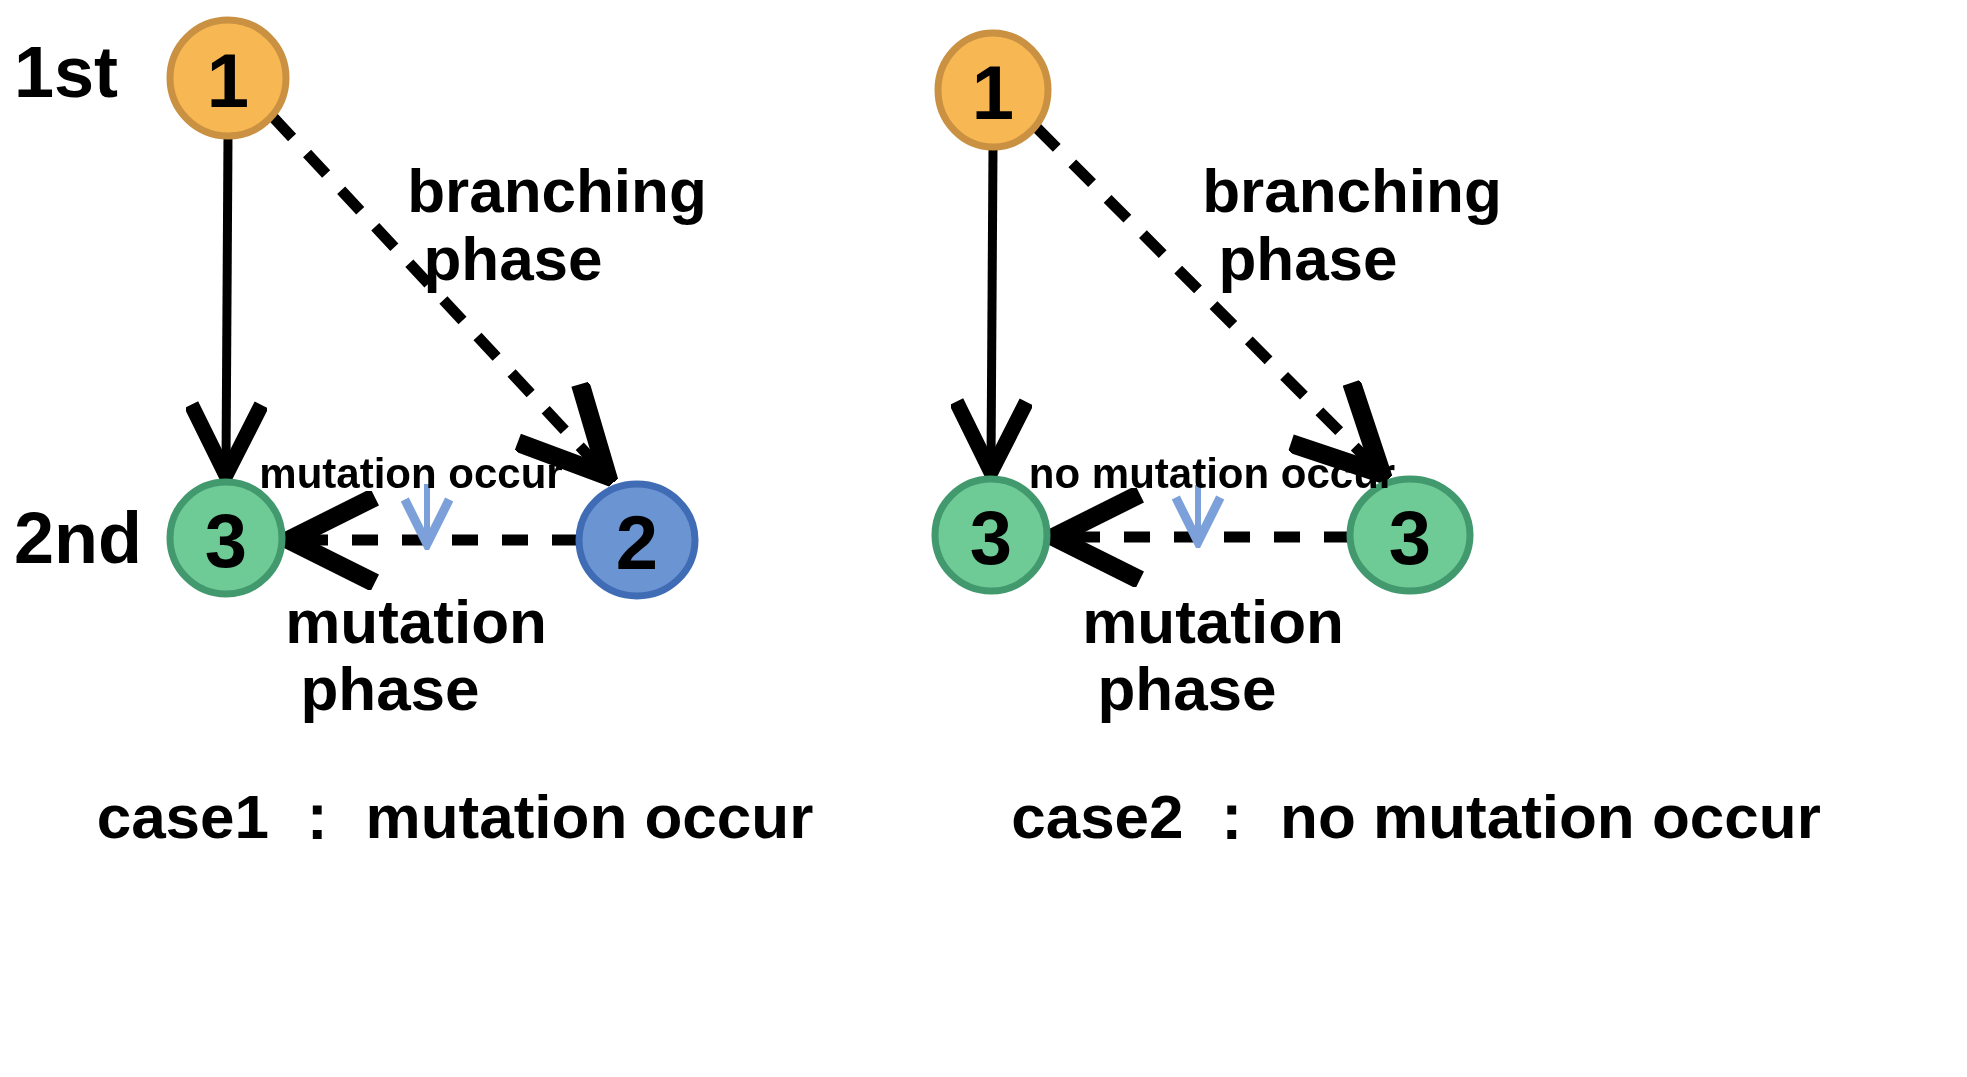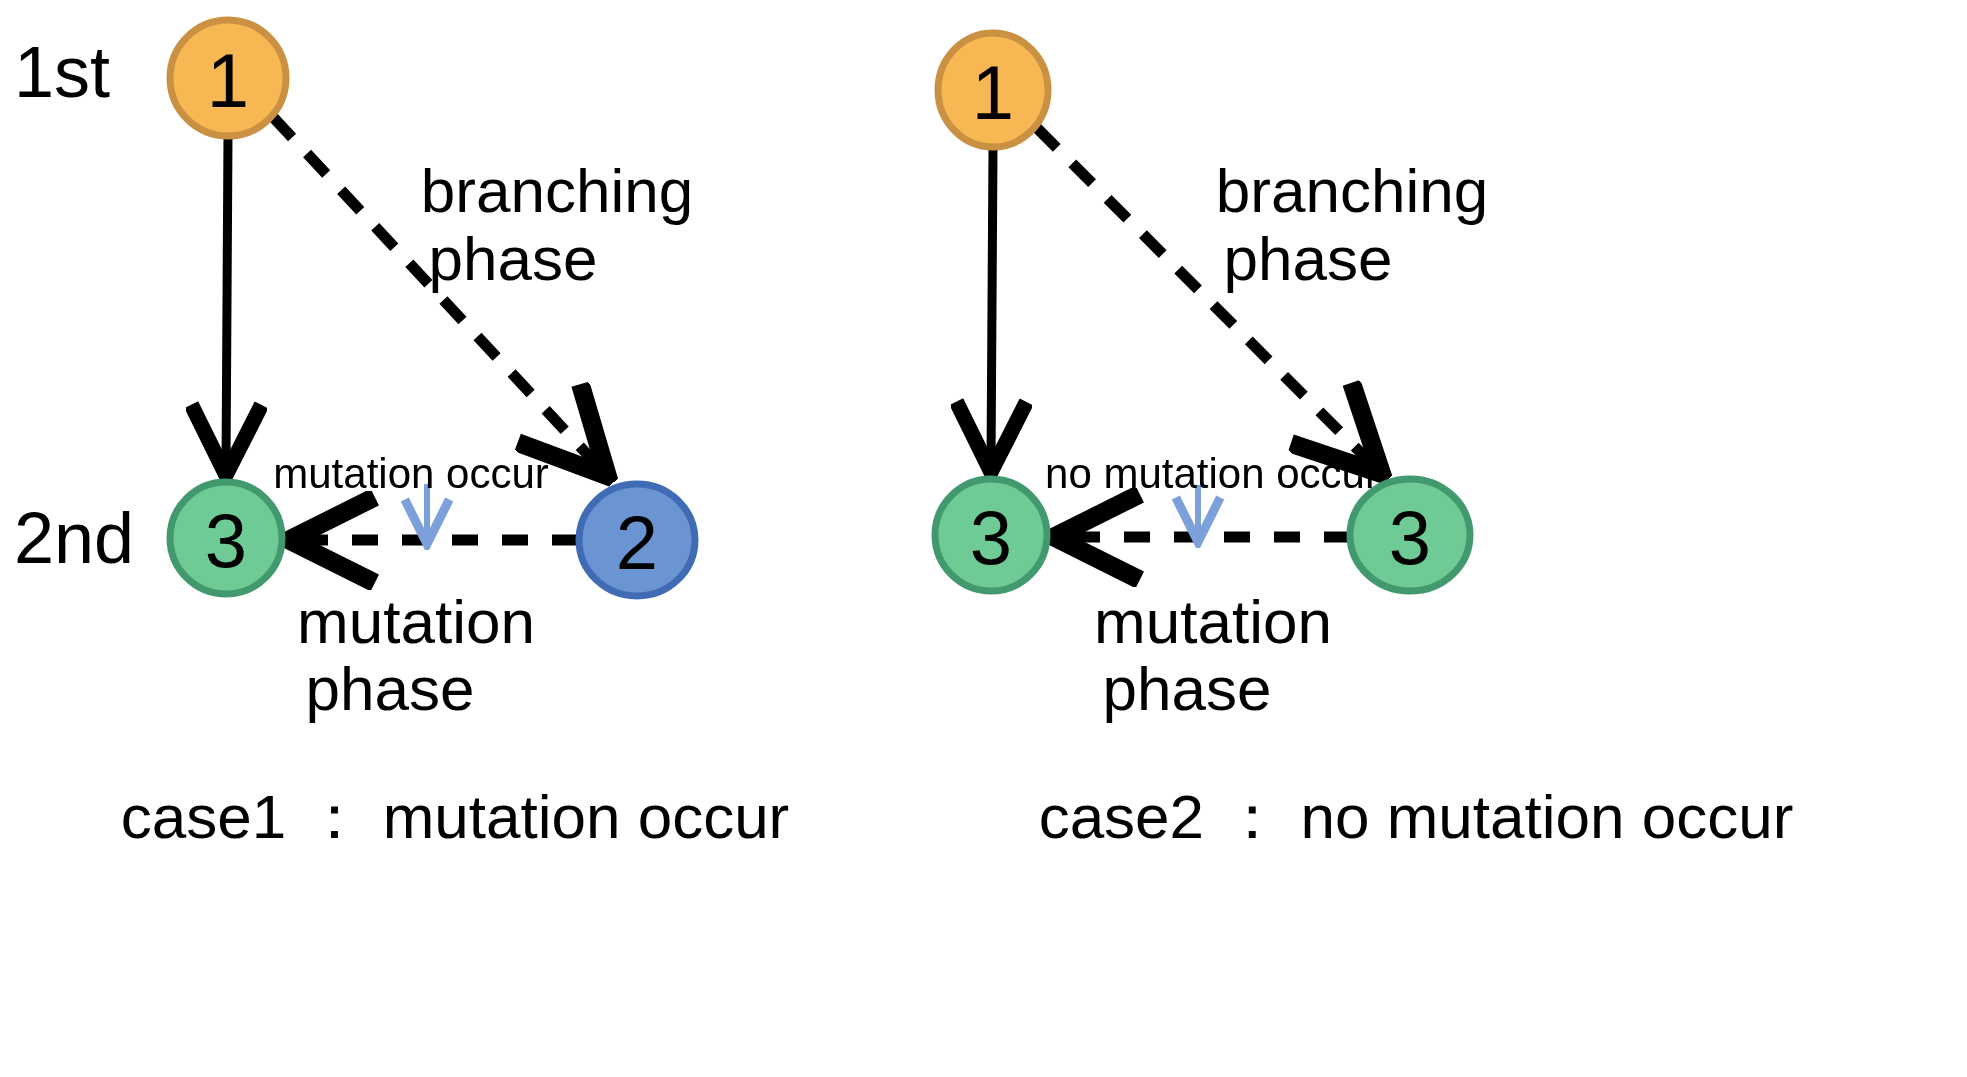--- a/index.html
+++ b/index.html
@@ -13,20 +13,21 @@
     font-family: "Liberation Sans", sans-serif;
     color: #000000;
     overflow: hidden;
     position: relative;
   }
   #stage {
     position: absolute;
     left: 0; top: 0;
     width: 1967px;
     height: 1077px;
+    font-weight: bold;
   }
   svg.layer {
     position: absolute;
     left: 0; top: 0;
     width: 1967px;
     height: 1077px;
     overflow: visible;
   }
   .node-label {
     font-family: "Liberation Sans", sans-serif;

